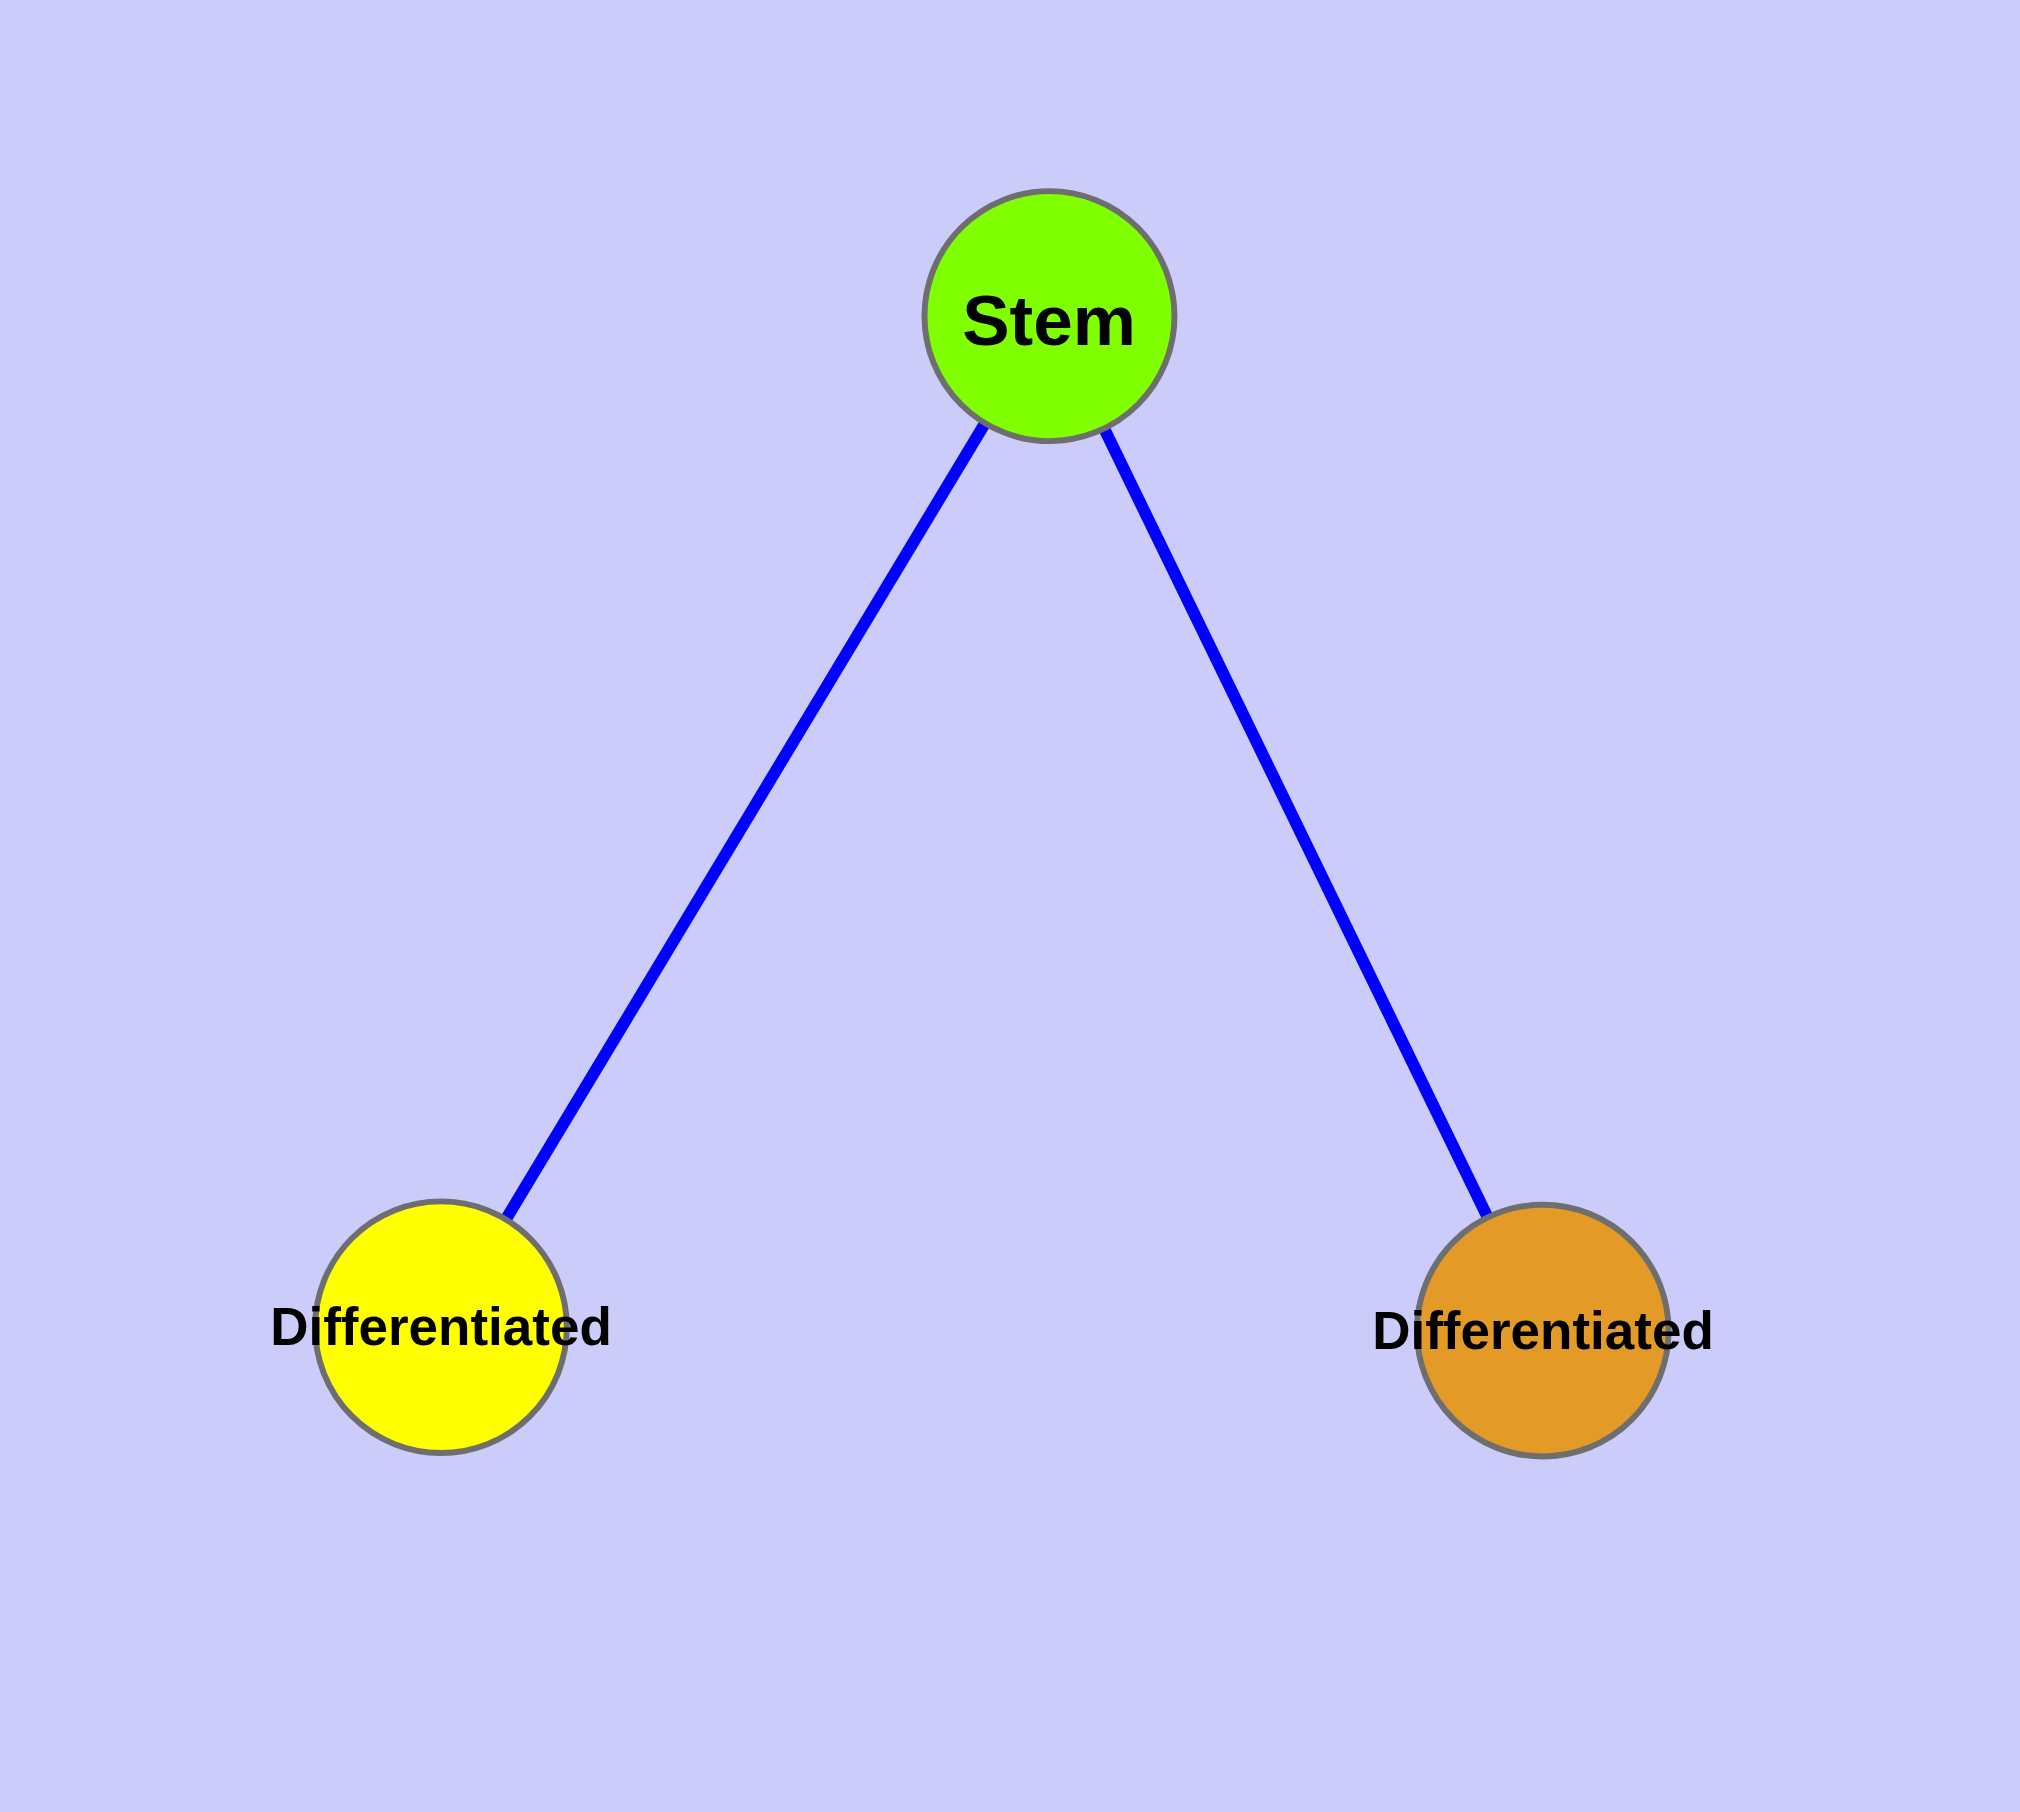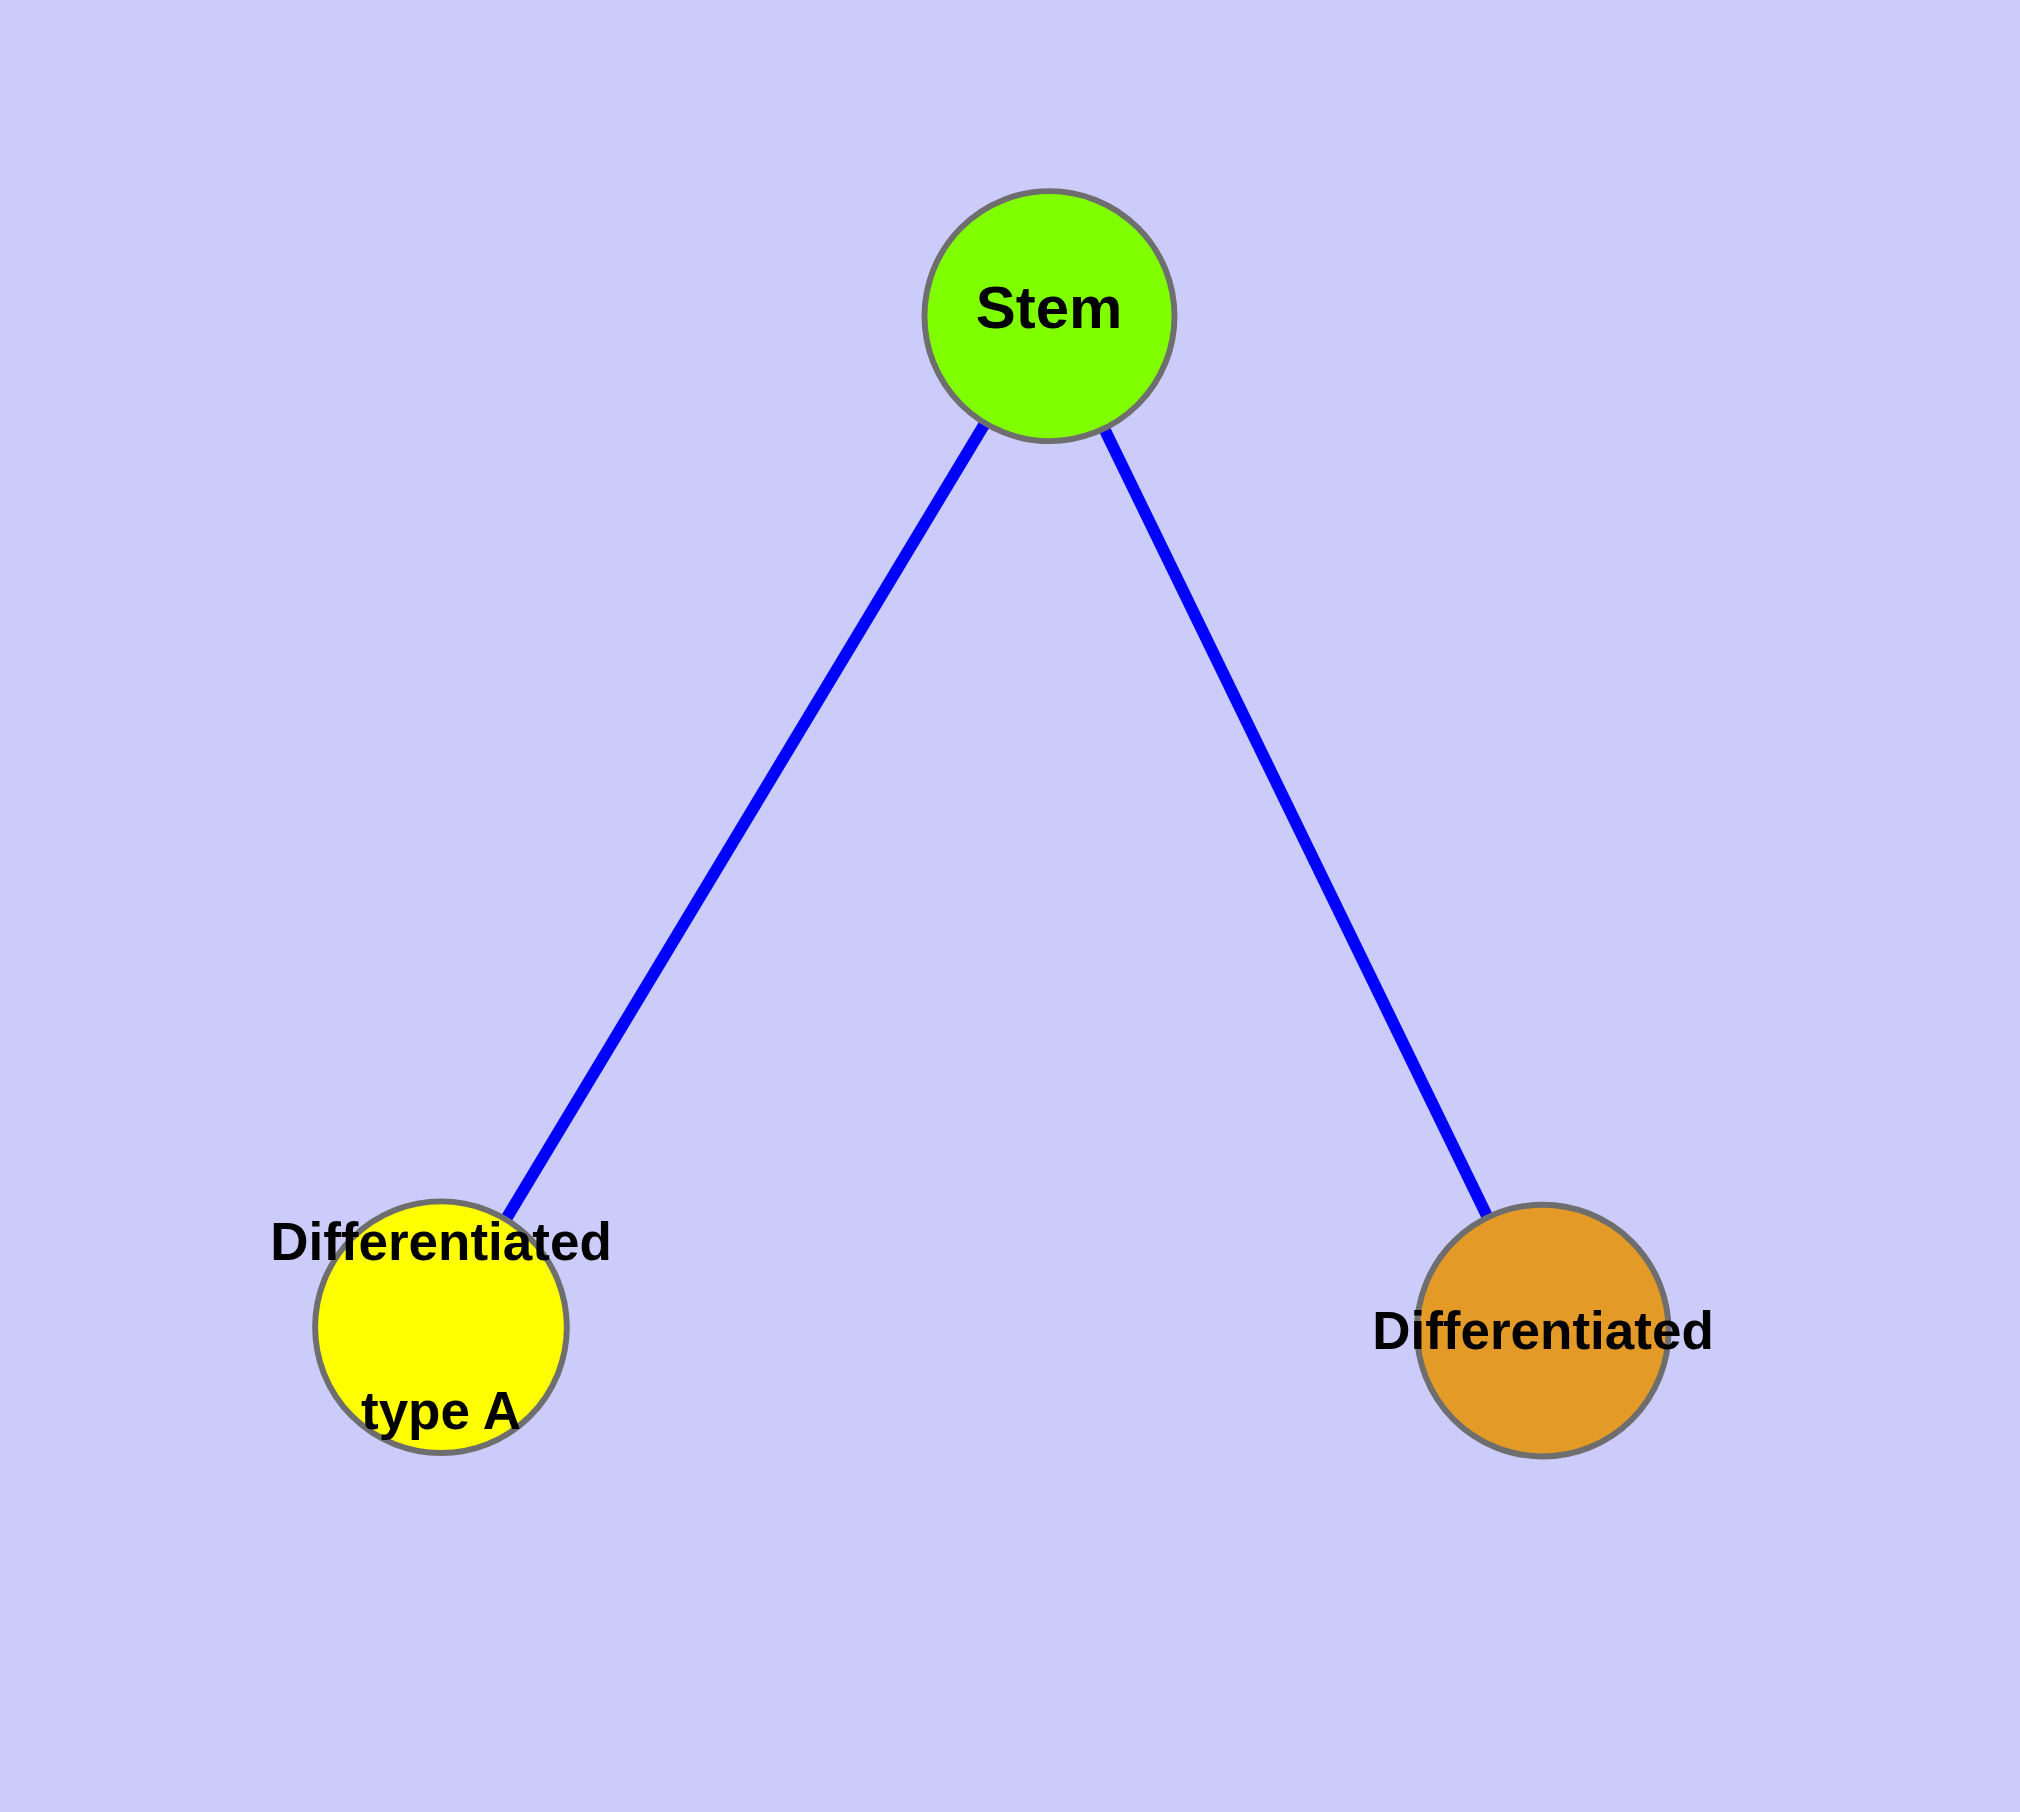--- a/index.html
+++ b/index.html
@@ -47,27 +47,26 @@
       <line x1="1238" y1="373" x2="1820" y2="1570" stroke="#0000ff" stroke-width="14" stroke-linecap="butt"></line>
     </g>
 
     <g>
       <circle cx="1238" cy="373" r="147.5" fill="#7fff00" stroke="#6e6e6e" stroke-width="7"></circle>
       <circle cx="520" cy="1566" r="148.5" fill="#ffff00" stroke="#6e6e6e" stroke-width="7"></circle>
       <circle cx="1820" cy="1570" r="148.5" fill="#e39a26" stroke="#6e6e6e" stroke-width="7"></circle>
     </g>
   </svg>
 
-  <div class="node-label node-label-lg" style="left: 1049px; top: 308px; font-size: 60px; color: rgb(0, 0, 0);">
+  <div class="node-label node-label-lg" style="left: 1049px; top: 320px; font-size: 71px; color: rgb(0, 0, 0);">
     <div>Stem</div>
   </div>
 
   <div class="node-label node-label-lg" style="left: 441px; top: 1327px; font-size: 53px; color: rgb(0, 0, 0);">
     <div>Differentiated</div>
-    <div>type A</div>
   </div>
 
   <div class="node-label node-label-lg" style="left: 1543px; top: 1331px; font-size: 53px; color: rgb(0, 0, 0);">
     <div>Differentiated</div>
   </div>
 
 </div>
 
 
 </body></html>

